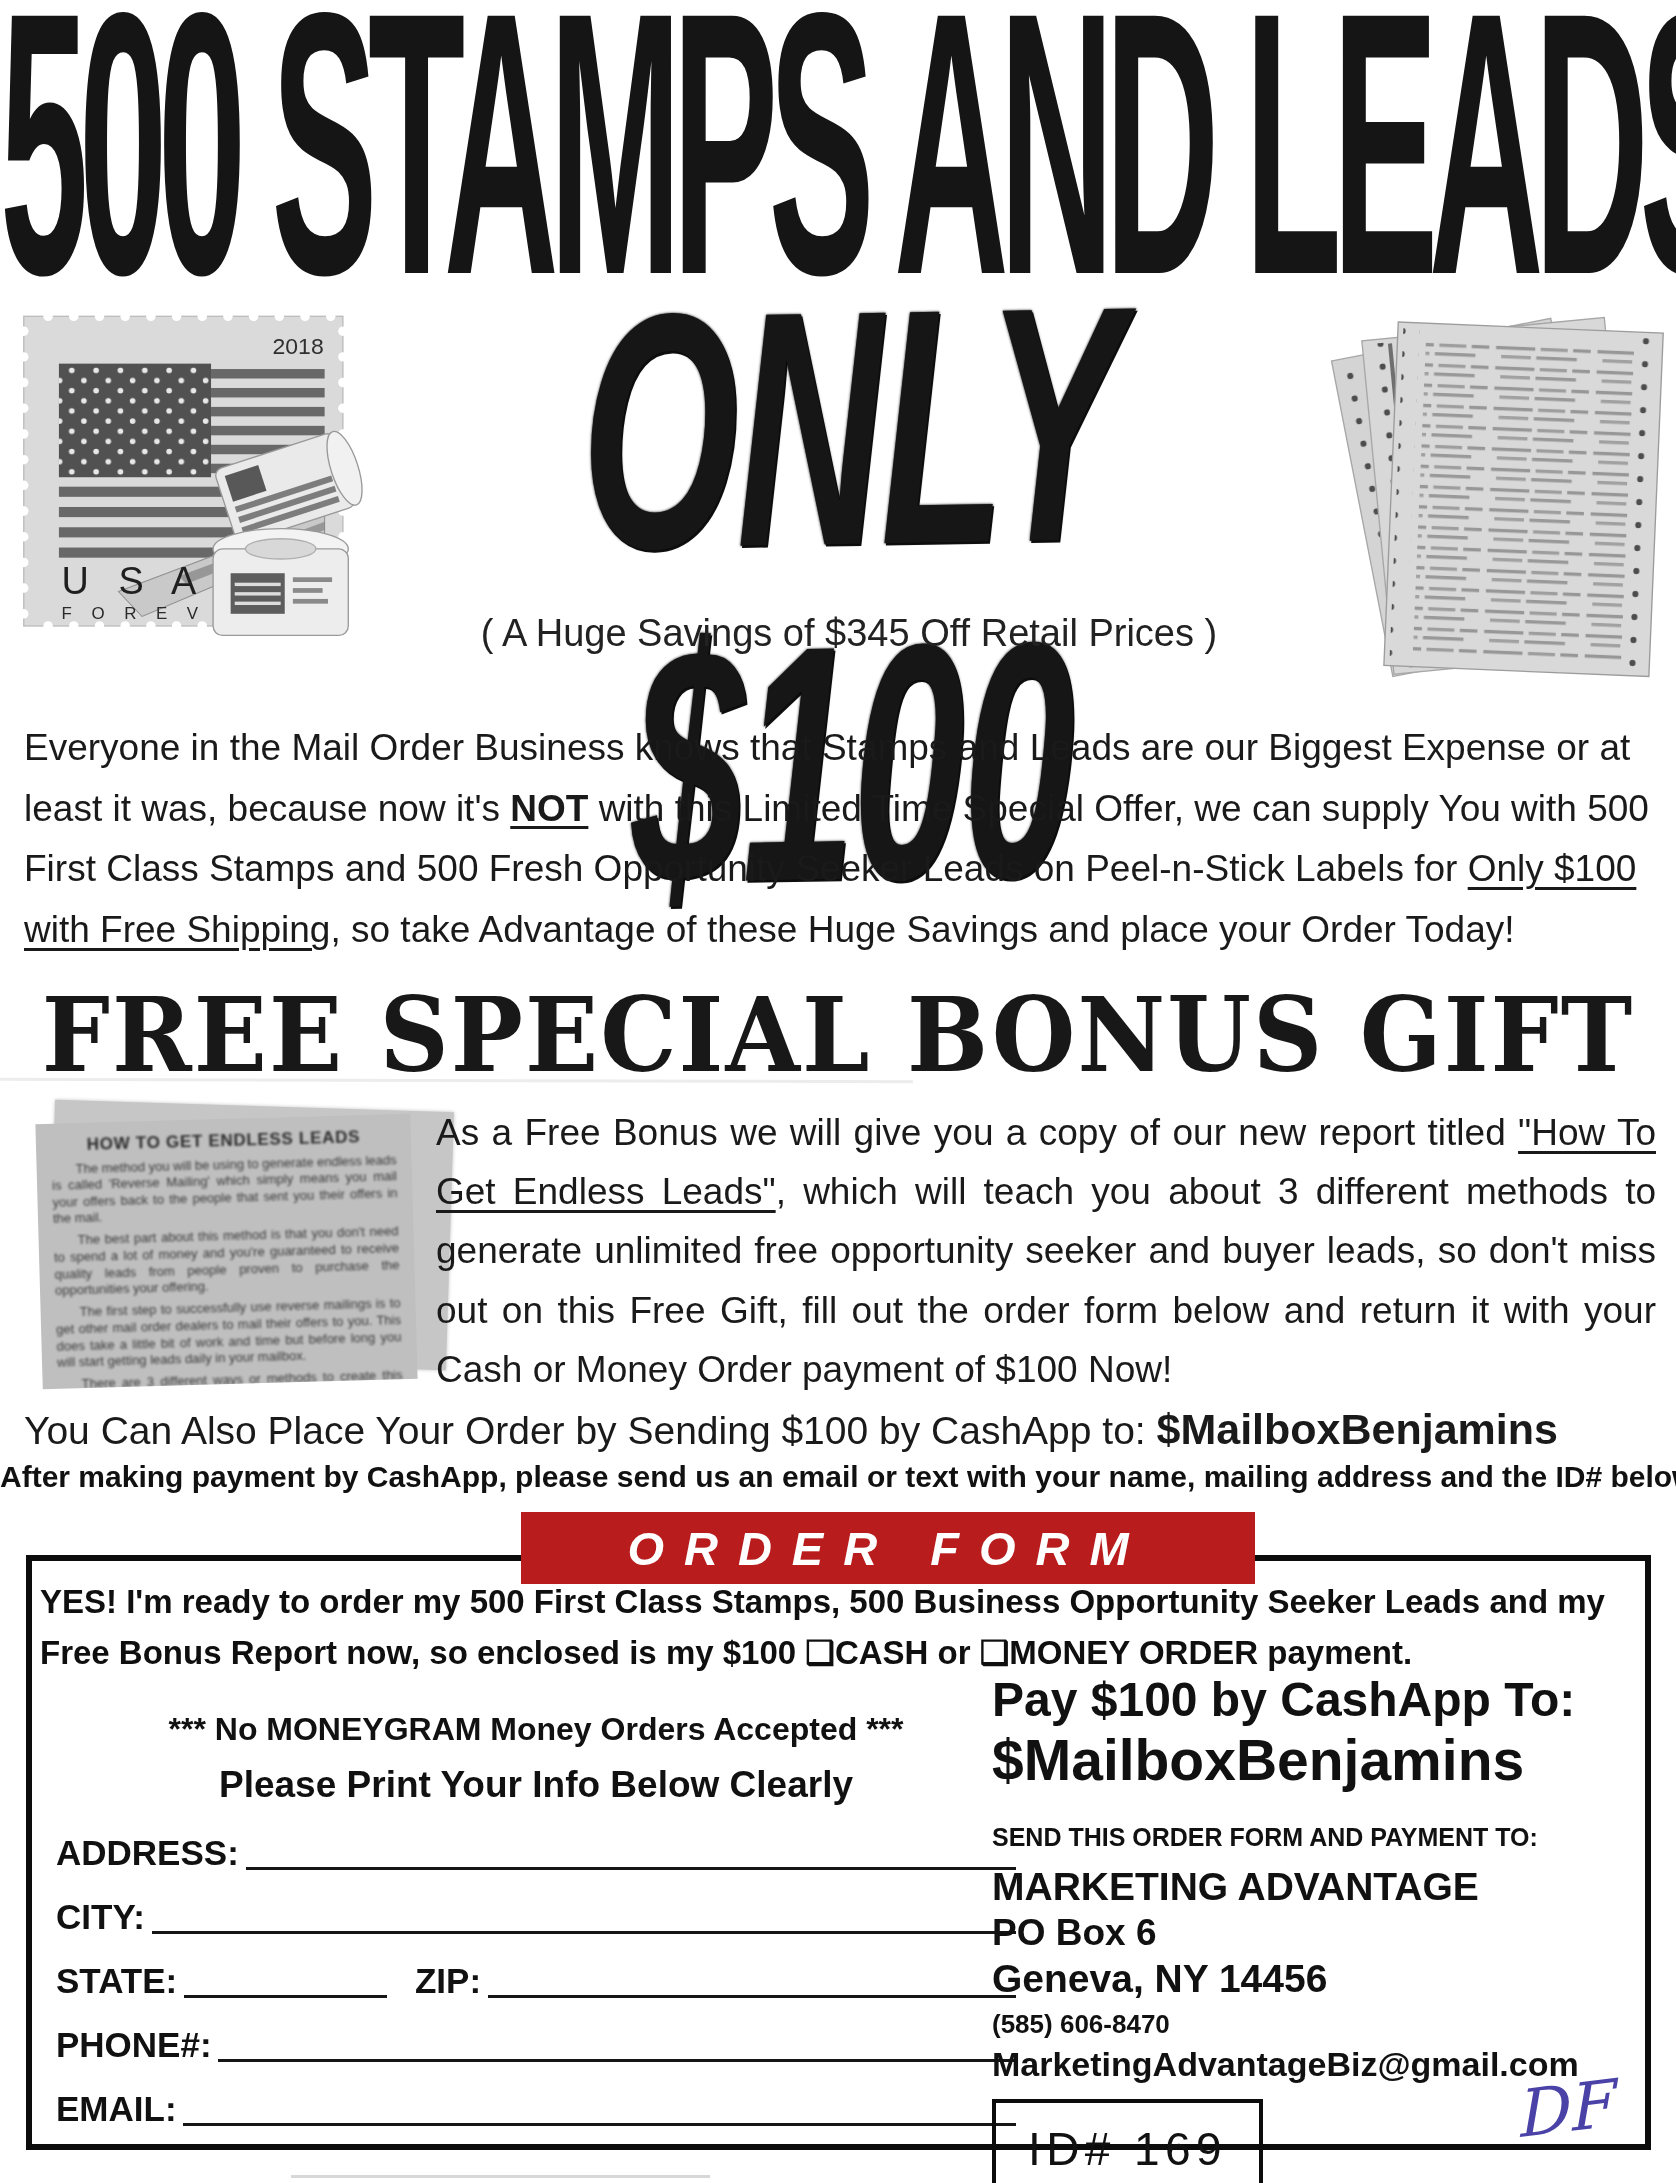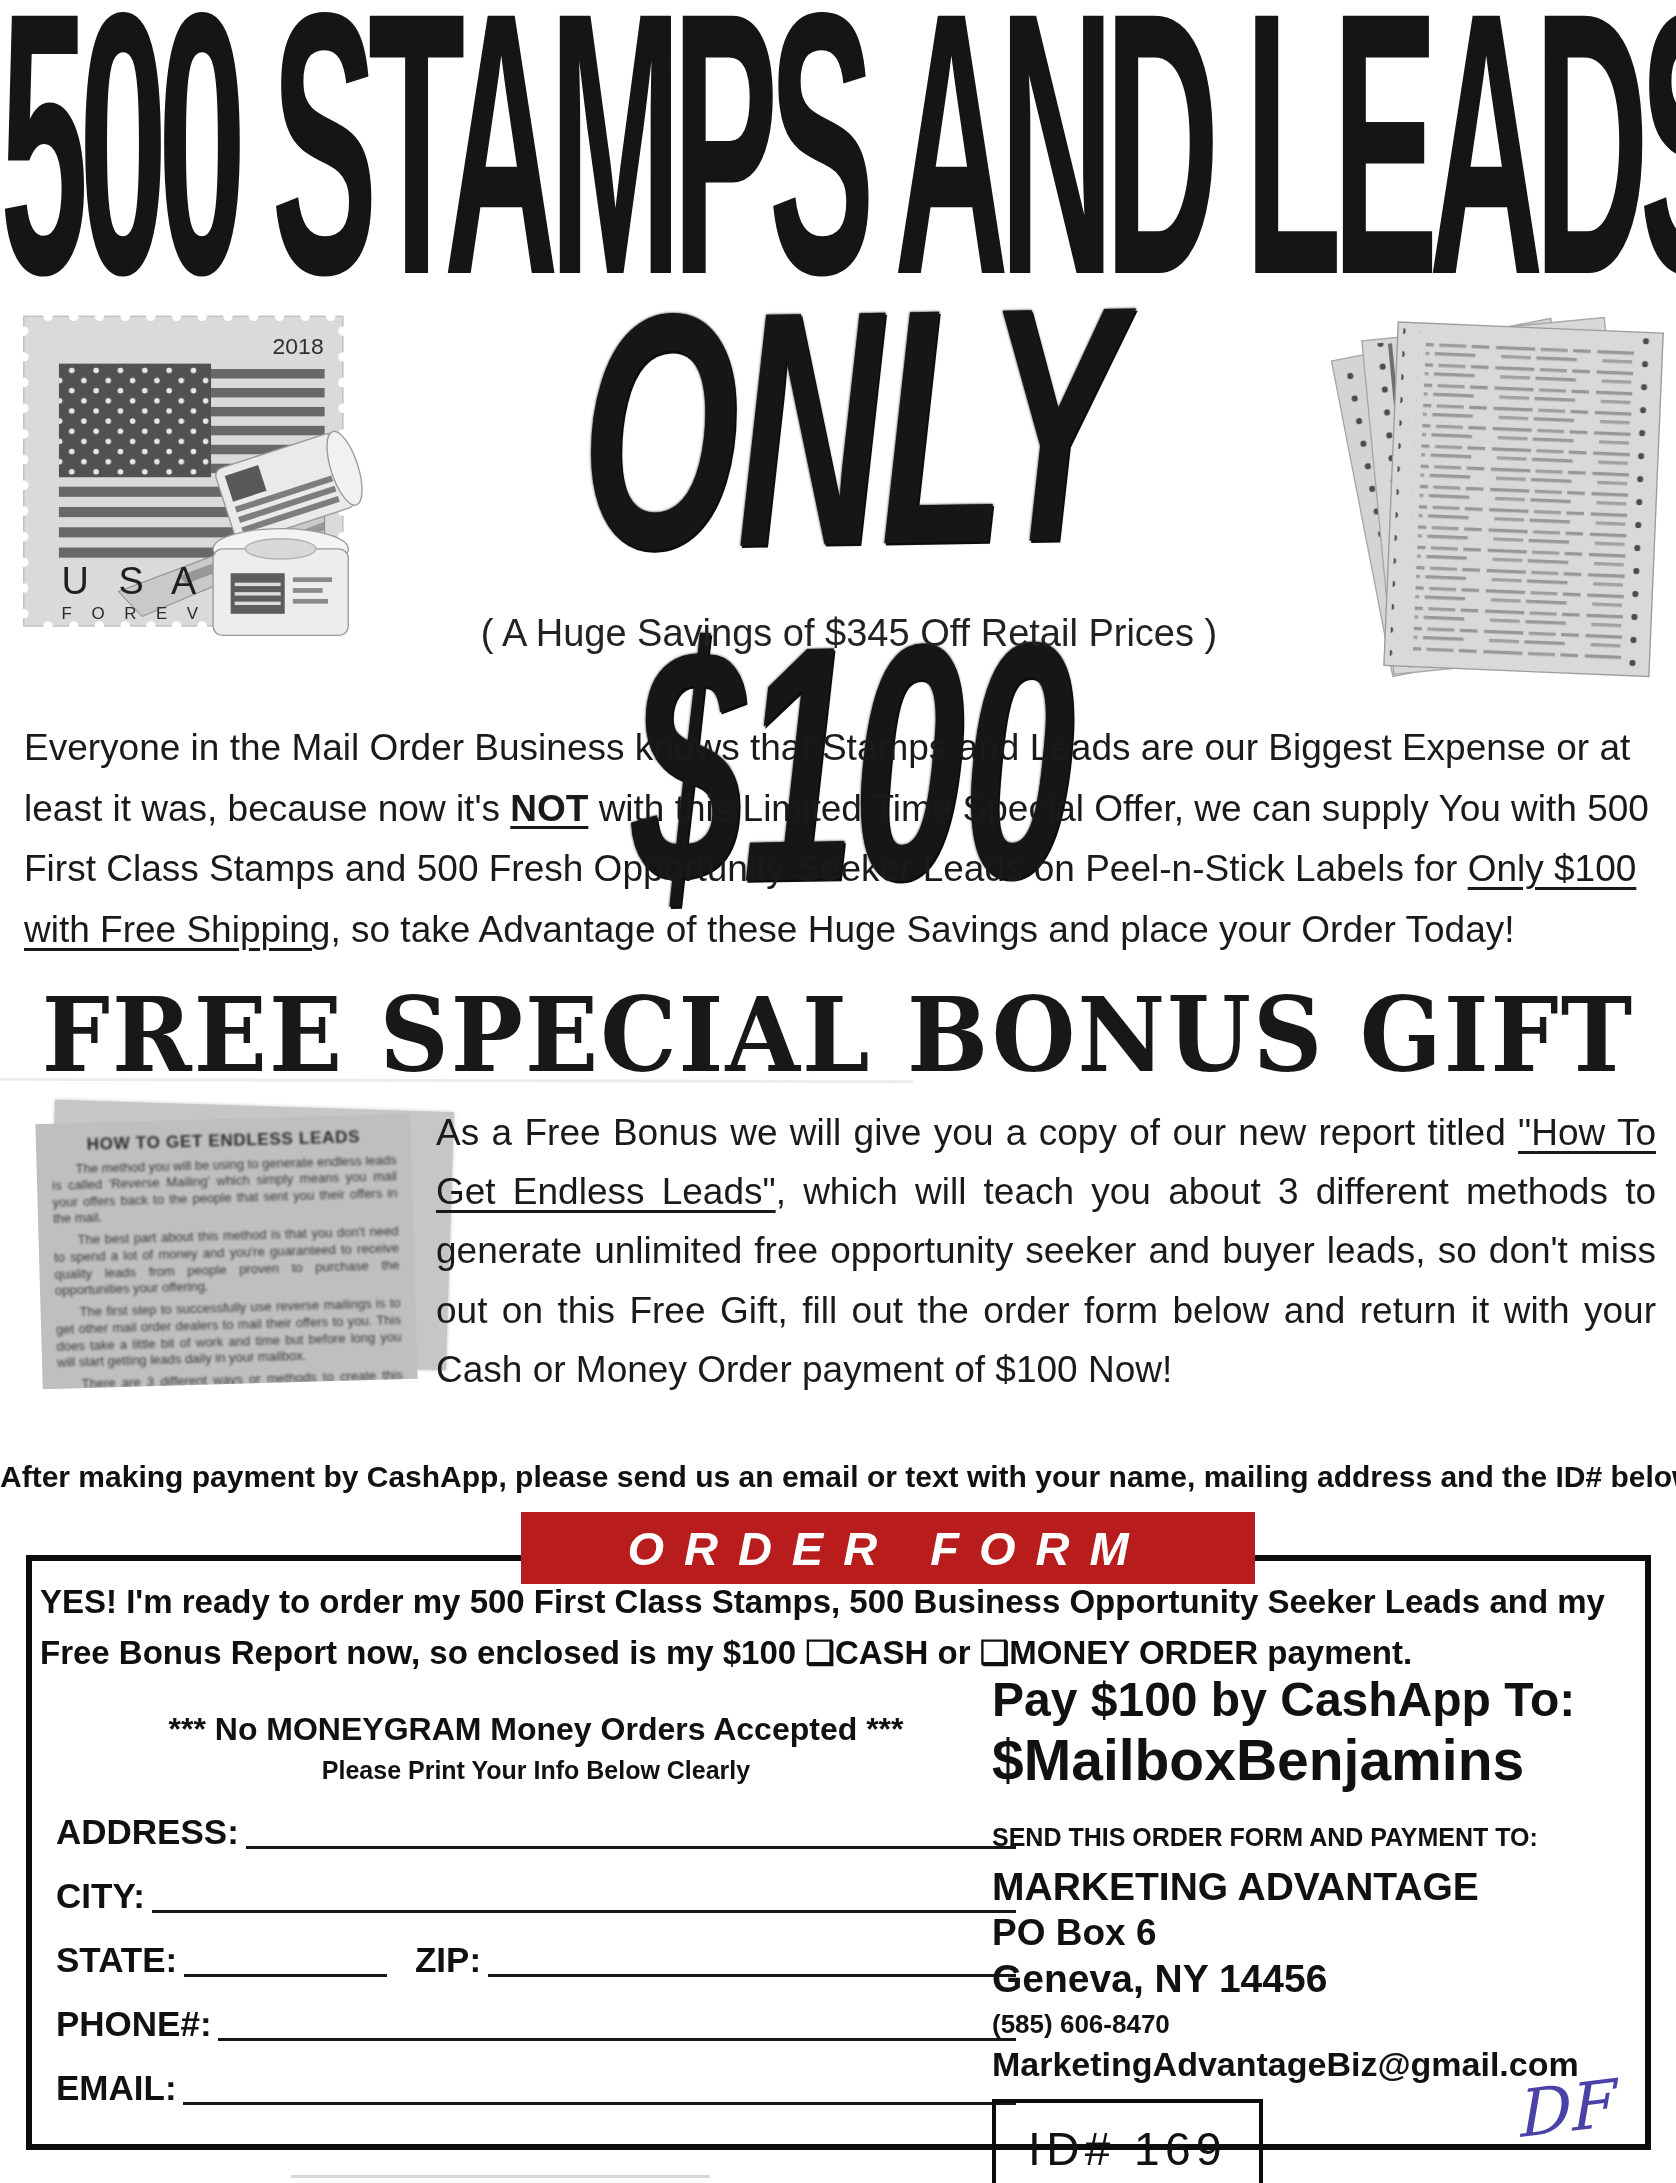--- a/index.html
+++ b/index.html
@@ -54,21 +54,21 @@
 
   
   .form{position:absolute;left:26px;top:1555px;width:1613px;height:583px;border:6px solid #0c0c0c;background:#fff;}
   .form-tab{position:absolute;left:489px;top:-49px;width:734px;height:72px;background:#b91c1c;
         display:flex;align-items:center;justify-content:center;}
   .form-tab span{color:#fff;font-weight:bold;font-style:italic;font-size:47px;letter-spacing:20px;white-space:nowrap;}
   .yes{position:absolute;left:8px;top:15px;width:1582px;margin:0;font-weight:bold;font-size:33px;line-height:1.55;color:#0f0f0f;}
 
   .left-col{position:absolute;left:24px;top:150px;width:960px;}
   .mg{text-align:center;font-size:32px;white-space:nowrap;}
-  .pc{text-align:center;font-size:25px;margin-top:8px;white-space:nowrap;}
+  .pc{text-align:center;font-size:37px;margin-top:16px;white-space:nowrap;}
   .frow{display:flex;align-items:flex-end;margin-top:22px;height:42px;}
   .flabel{font-weight:bold;font-size:35px;white-space:nowrap;padding-right:6.8px;line-height:1;}
   .fline{flex:1;border-bottom:3.4px solid #161616;height:38px;}
   .fline-fixed{flex:0 0 203px;border-bottom:3.4px solid #161616;height:38px;}
   .ziplabel{margin-left:28px;}
 
   .right-col{position:absolute;left:960px;top:114px;width:646px;text-align:left;}
   .pay1{font-weight:bold;font-size:48px;line-height:1.05;white-space:nowrap;}
   .pay2{font-weight:bold;font-size:57px;line-height:1.05;margin-top:5.4px;white-space:nowrap;}
   .sendto{font-weight:bold;font-size:25px;margin-top:32px;white-space:nowrap;}
@@ -249,20 +249,21 @@
         <p>The method you will be using to generate endless leads is called 'Reverse Mailing' which simply means you mail your offers back to the people that sent you their offers in the mail.</p>
         <p>The best part about this method is that you don't need to spend a lot of money and you're guaranteed to receive quality leads from people proven to purchase the opportunities your offering.</p>
         <p>The first step to successfully use reverse mailings is to get other mail order dealers to mail their offers to you. This does take a little bit of work and time but before long you will start getting leads daily in your mailbox.</p>
         <p>There are 3 different ways or methods to create this flow of endless reverse mailing leads.</p>
       </div>
     </div>
   </div>
 
   <p class="bonus-text"><span>As a Free Bonus we will give you a copy of our new report titled </span><span class="u-thick">"How To Get Endless Leads"</span><span>, which will teach you about 3 different methods to generate unlimited free opportunity seeker and buyer leads, so don't miss out on this Free Gift, fill out the order form below and return it with your Cash or Money Order payment of $100 Now!</span></p>
 
+  <p class="cashapp-line"><span>You Can Also Place Your Order by Sending $100 by CashApp to: </span><span class="cashapp-handle">$MailboxBenjamins</span></p>
   <p class="cashapp-note">After making payment by CashApp, please send us an email or text with your name, mailing address and the ID# below.</p>
 
   <div class="form">
     <div class="form-tab">
       <span>ORDER FORM</span>
     </div>
 
     <p class="yes">YES! I'm ready to order my 500 First Class Stamps, 500 Business Opportunity Seeker Leads and my Free Bonus Report now, so enclosed is my $100 ❑CASH or ❑MONEY ORDER payment.</p>
 
     <div class="left-col">

